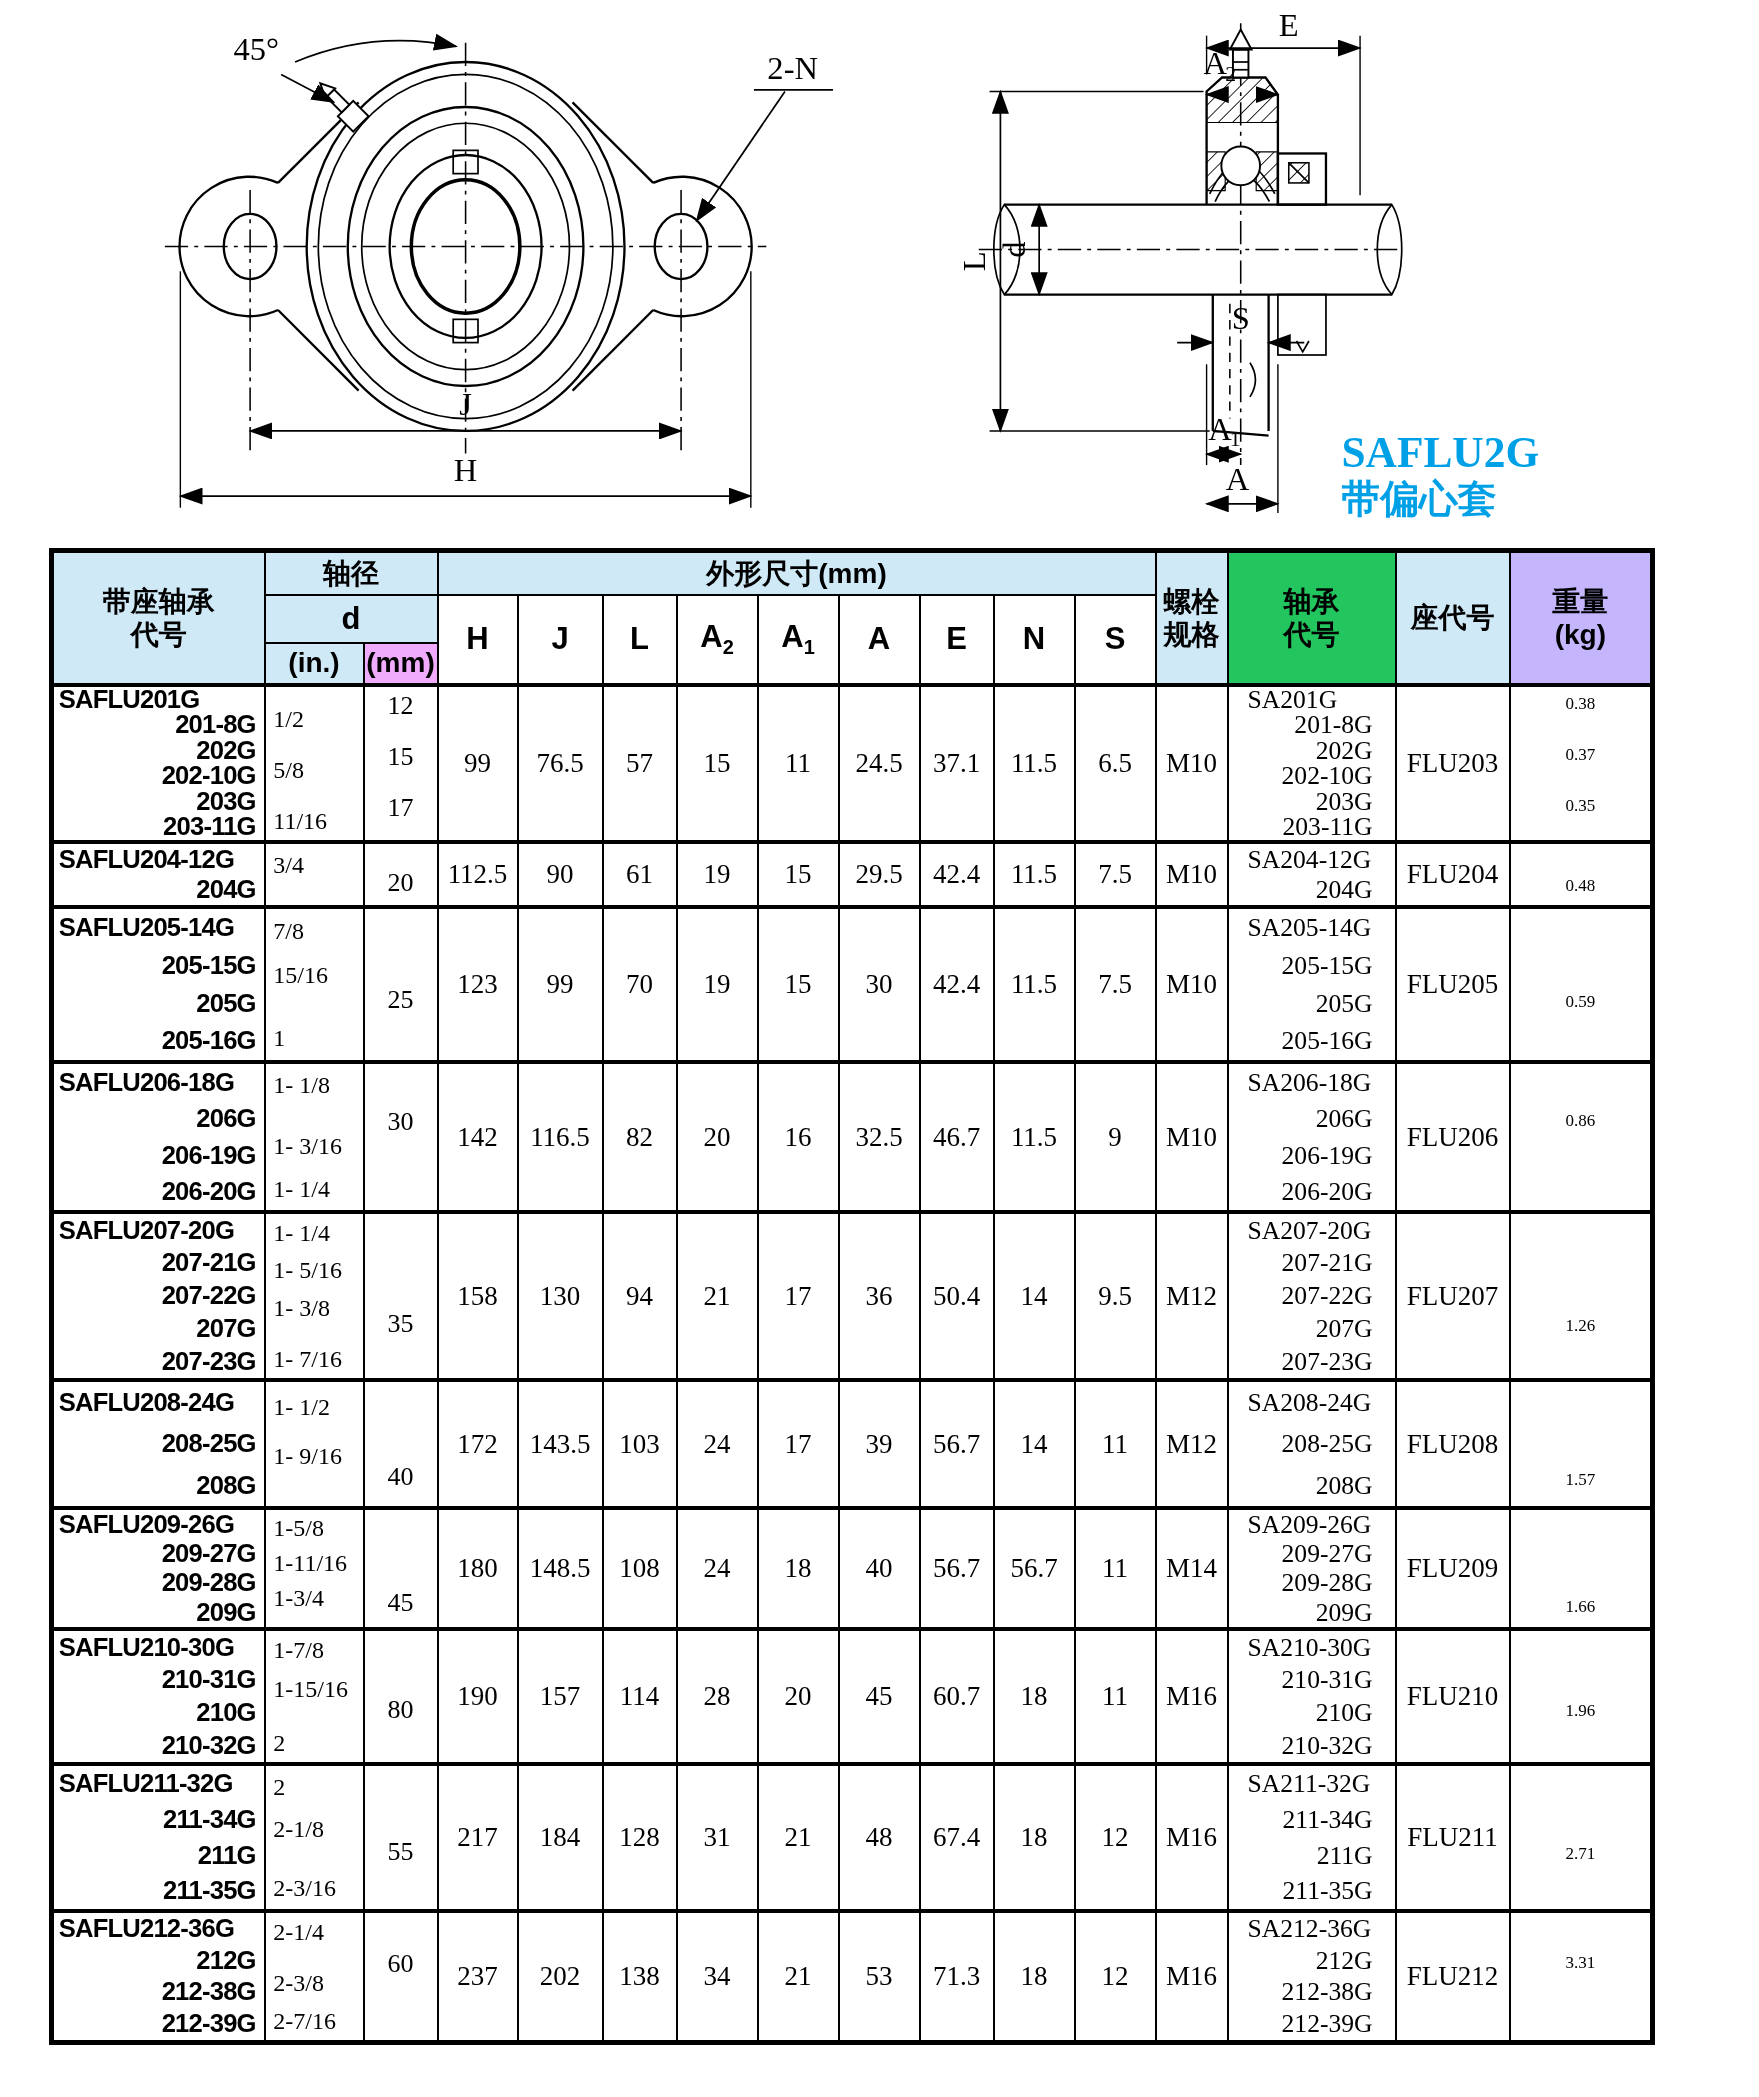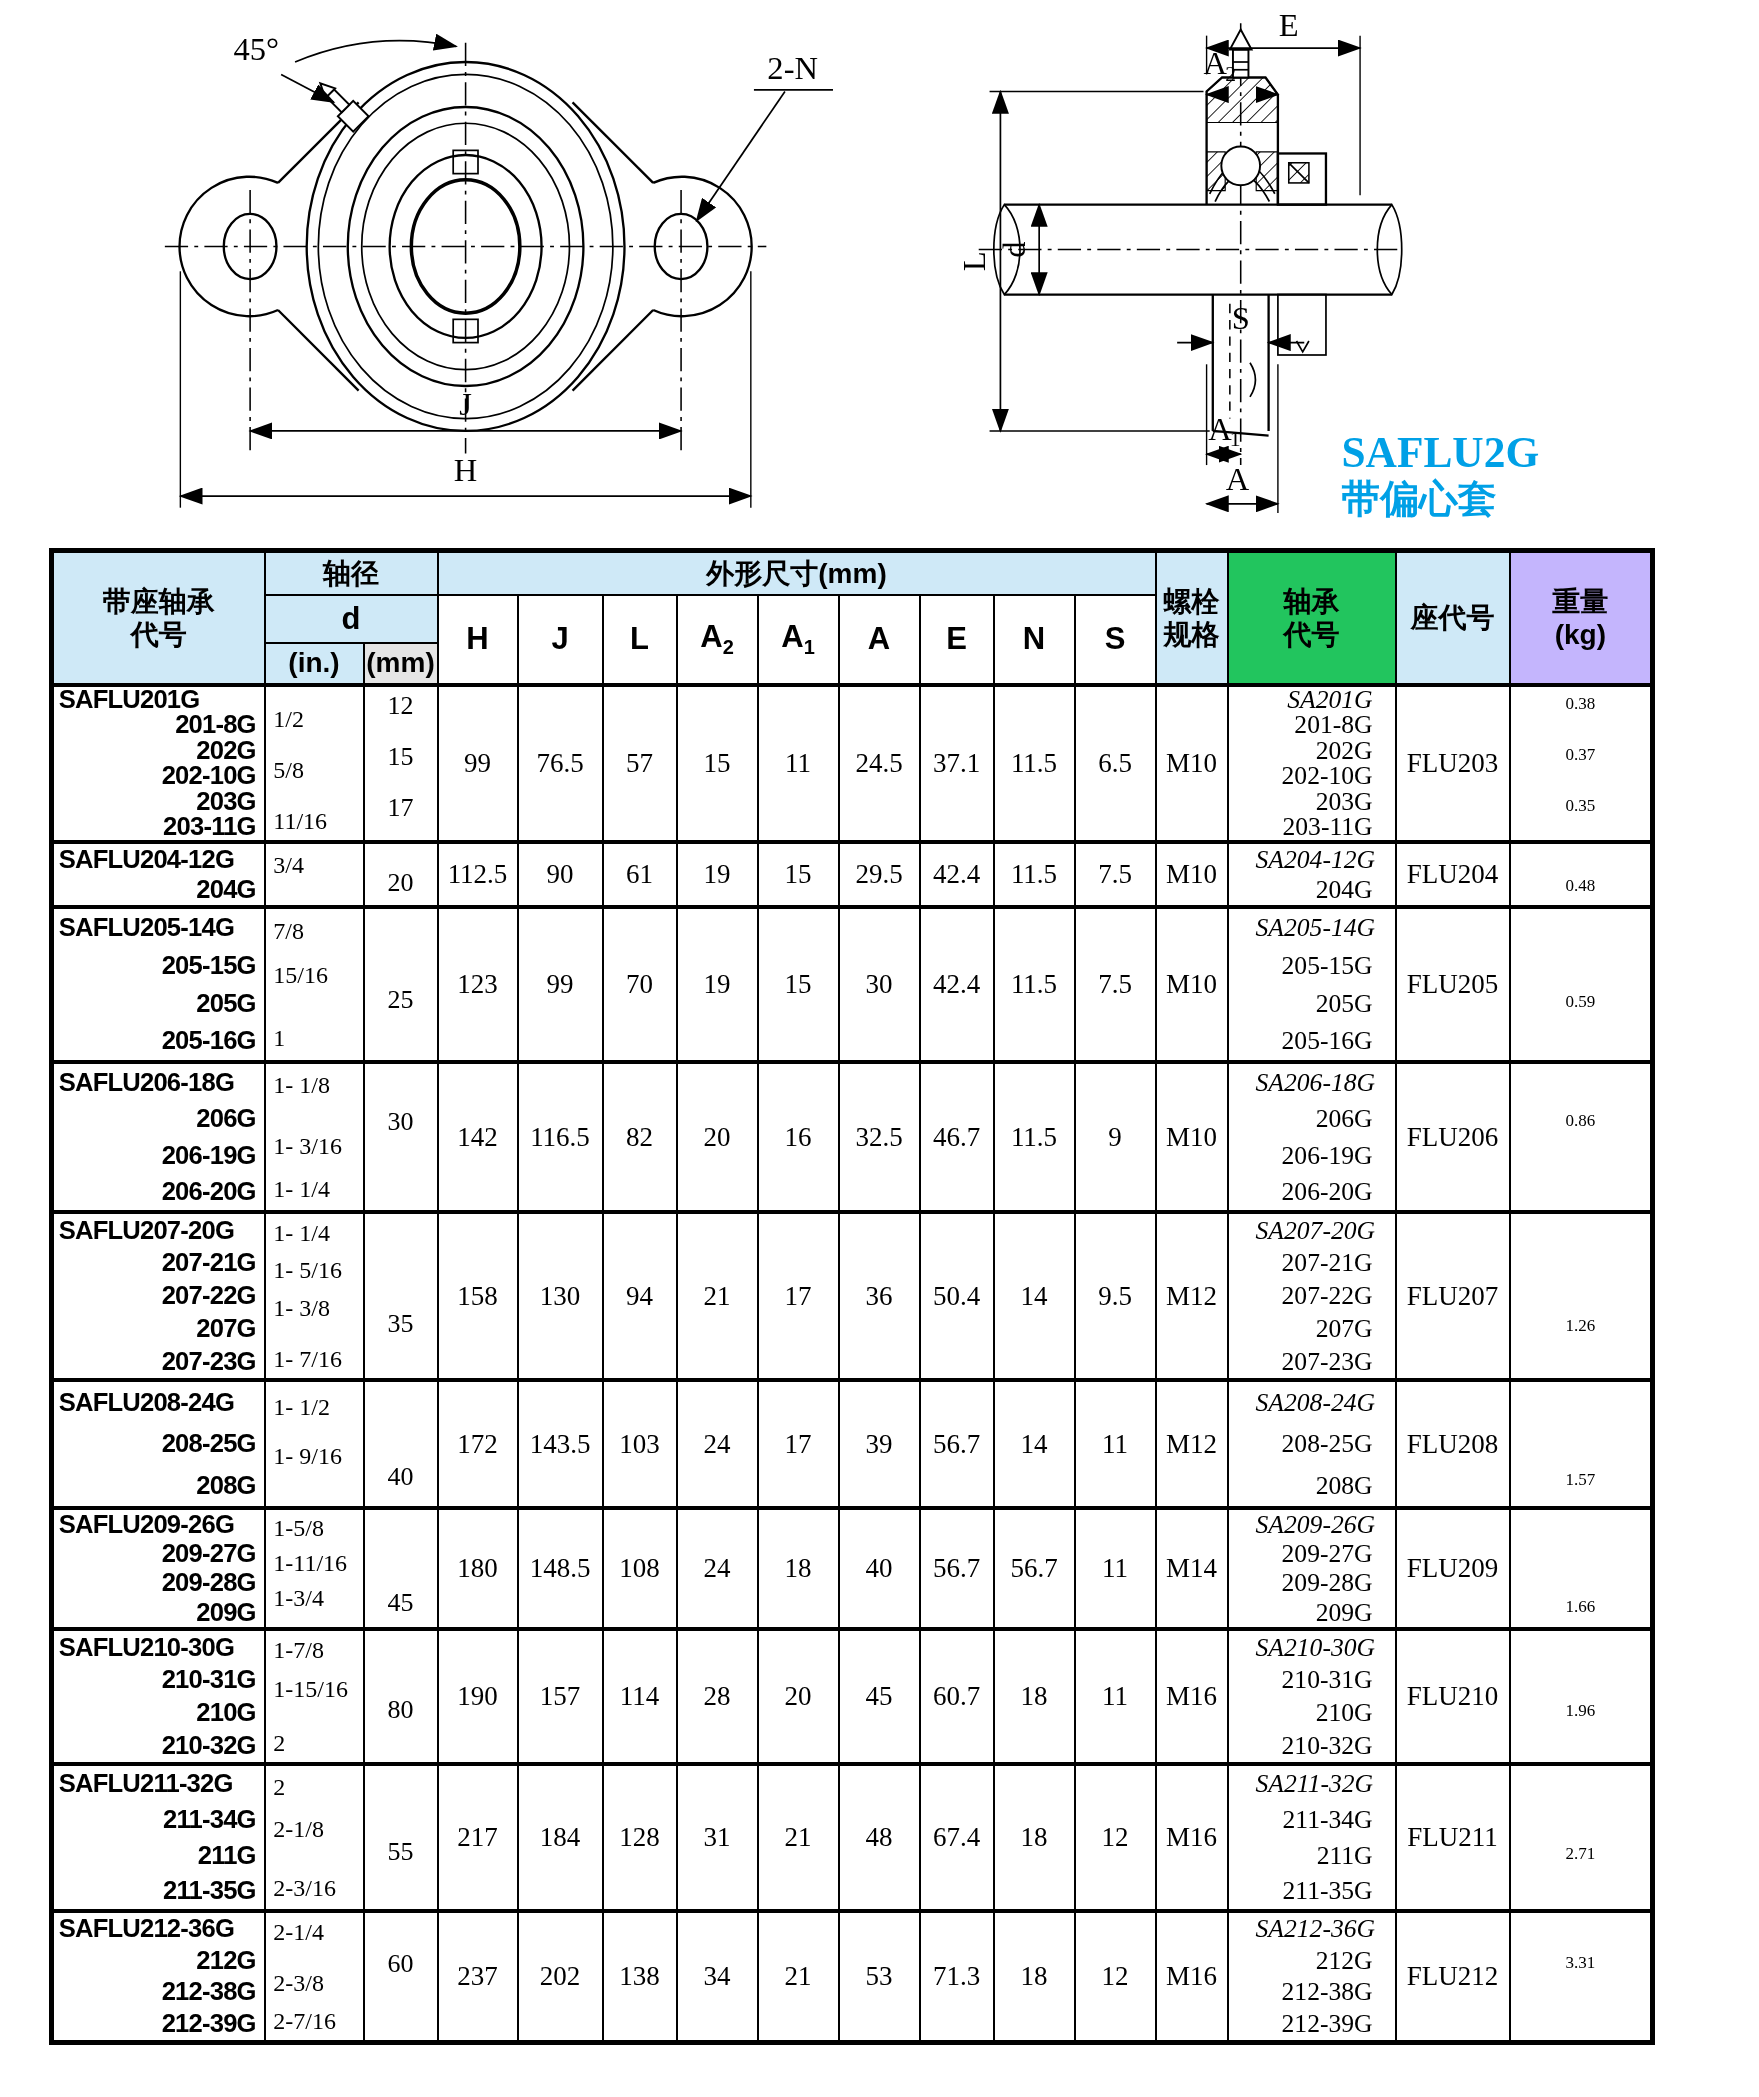--- a/index.html
+++ b/index.html
@@ -45,21 +45,21 @@
   tr.g3 td{height:150px;} tr.g4 td{height:168px;} tr.g5 td{height:128px;}
   tr.g6 td{height:121px;} tr.g7 td{height:135px;} tr.g8 td{height:147px;}
   tr.g9 td{height:131px;}
   .stack{display:flex;flex-direction:column;justify-content:space-around;height:100%;}
   .ln{line-height:1;font-size:25.6px;white-space:nowrap;}
   .cell-code .ln{font-weight:bold;letter-spacing:-0.8px;text-align:right;padding-right:7.8px;}
   .cell-code .ln.first{text-align:left;padding-left:4.7px;}
   .cell-din .ln{font-family:"Liberation Serif",serif;text-align:left;padding-left:7.8px;font-size:24px;}
   .cell-dmm .ln{font-family:"Liberation Serif",serif;text-align:center;font-size:26px;}
   .cell-bearing .ln{font-family:"Liberation Serif",serif;text-align:right;padding-right:22px;}
-  .cell-bearing .ln.first{text-align:right;padding-left:27px;font-style:italic;}
+  .cell-bearing .ln.first{text-align:left;padding-left:19px;}
   .cell-weight .ln{font-family:"Liberation Serif",serif;text-align:center;font-size:17px;}
   td.center{font-family:"Liberation Serif",serif;font-size:27px;text-align:center;vertical-align:middle;}
 </style>
 </head>
 <body>
 
 <svg id="drawings" viewBox="0 0 2268 707" xmlns="http://www.w3.org/2000/svg">
   <defs>
     <marker id="ah" markerWidth="14" markerHeight="10" refX="13" refY="5" orient="auto-start-reverse">
       <path d="M0,0 L14,5 L0,10 Z" fill="#000"></path>
@@ -240,21 +240,21 @@
         <th class="dimth" rowspan="2">L</th>
         <th class="dimth" rowspan="2">A<sub>2</sub></th>
         <th class="dimth" rowspan="2">A<sub>1</sub></th>
         <th class="dimth" rowspan="2">A</th>
         <th class="dimth" rowspan="2">E</th>
         <th class="dimth" rowspan="2">N</th>
         <th class="dimth" rowspan="2">S</th>
       </tr>
     <tr class="h3">
       <th style="background: rgb(207, 233, 247);">(in.)</th>
-      <th style="background: #e5e5e5;">(mm)</th>
+      <th style="background: #f0abfc;">(mm)</th>
     </tr>
   </thead>
   <tbody id="table-body">
 
   <tr class="grp g0">
         <td class="cell-code">
           <div class="stack">
             <div class="ln first">SAFLU201G</div>
             <div class="ln">201-8G</div>
             <div class="ln">202G</div>

